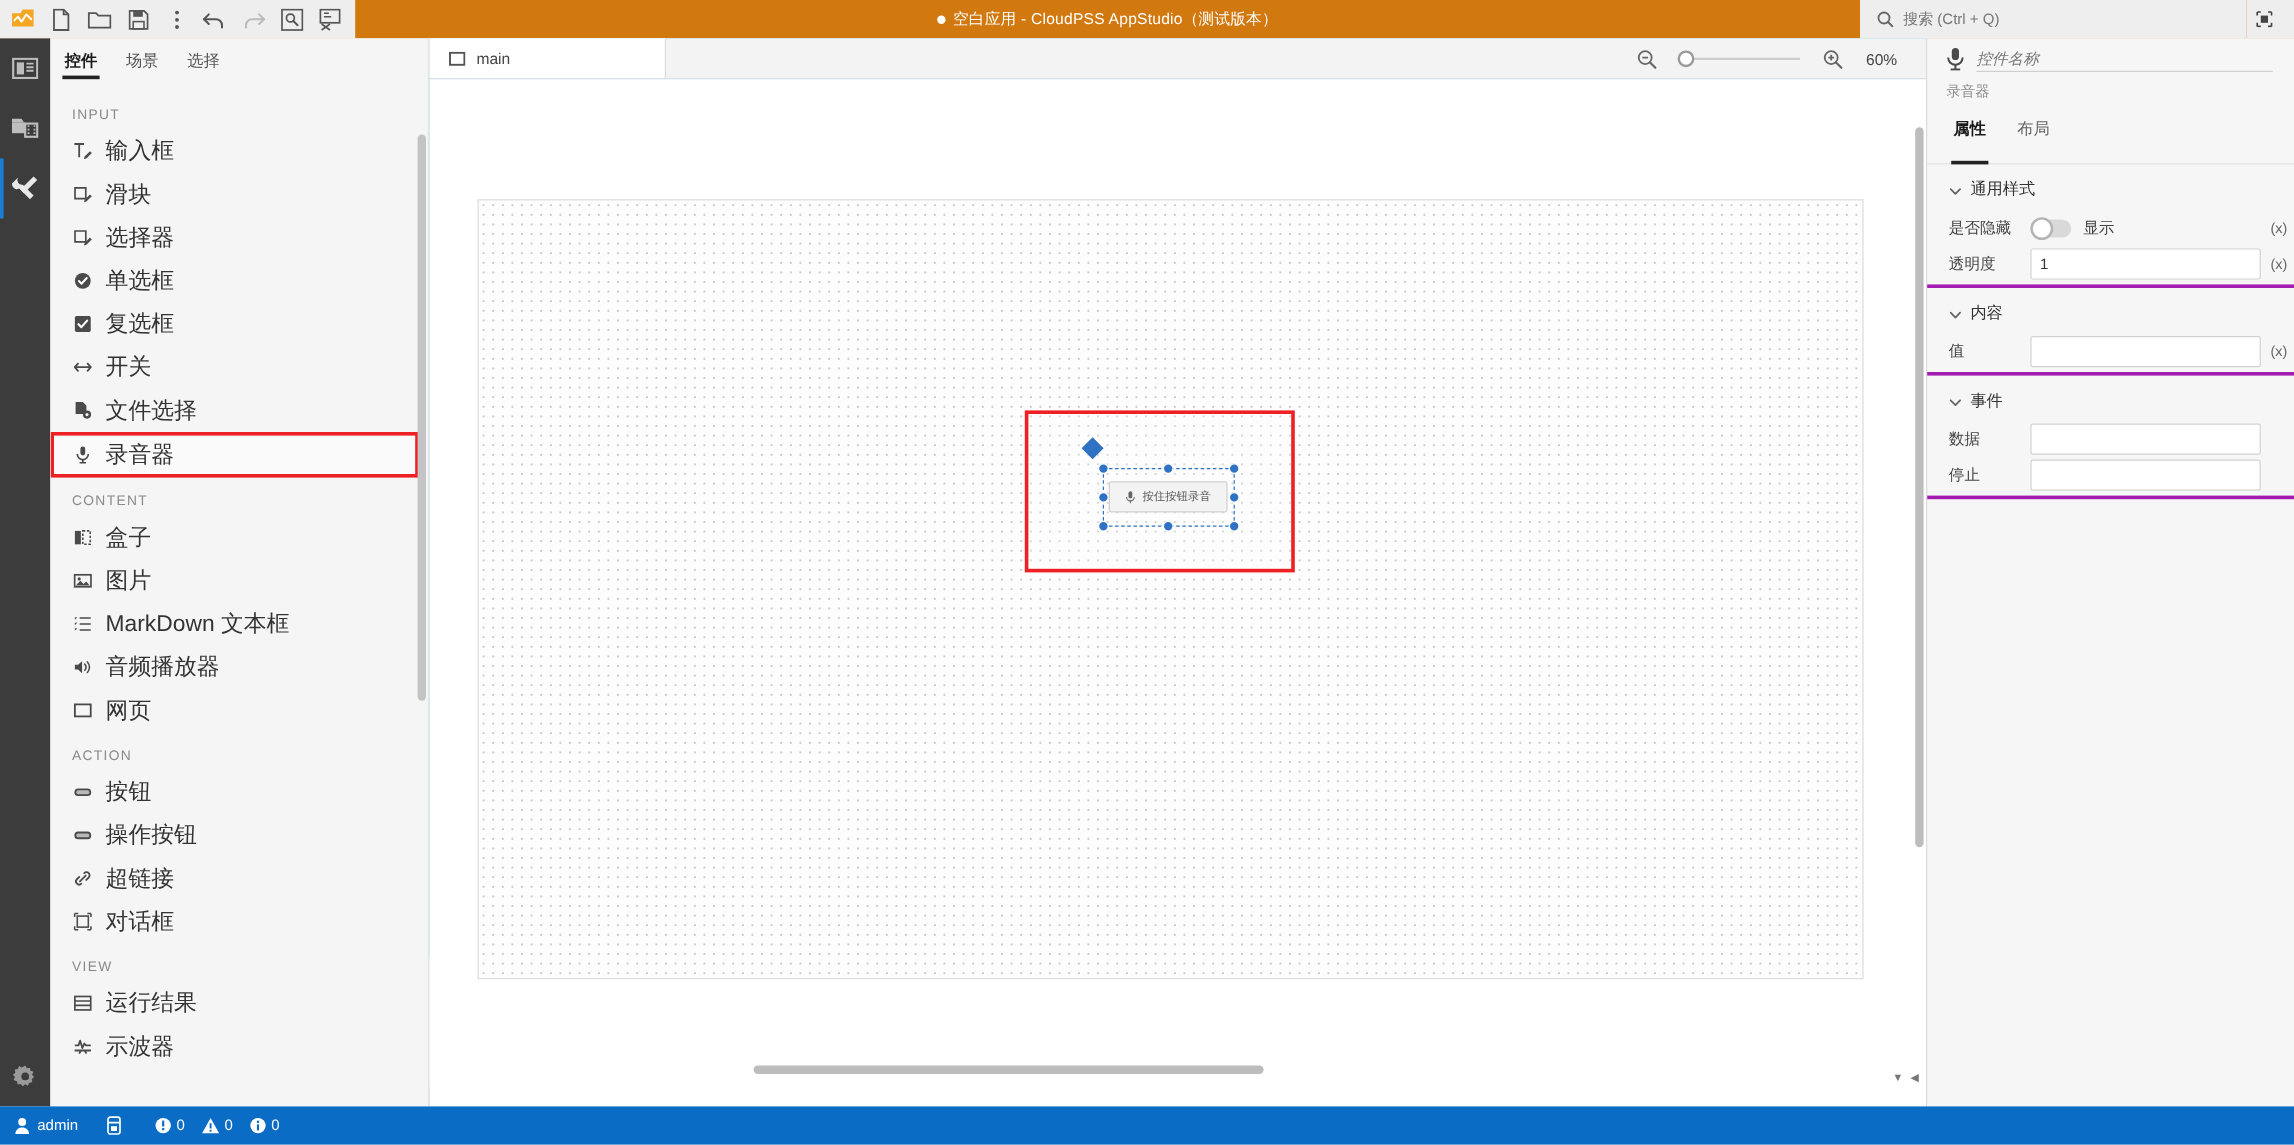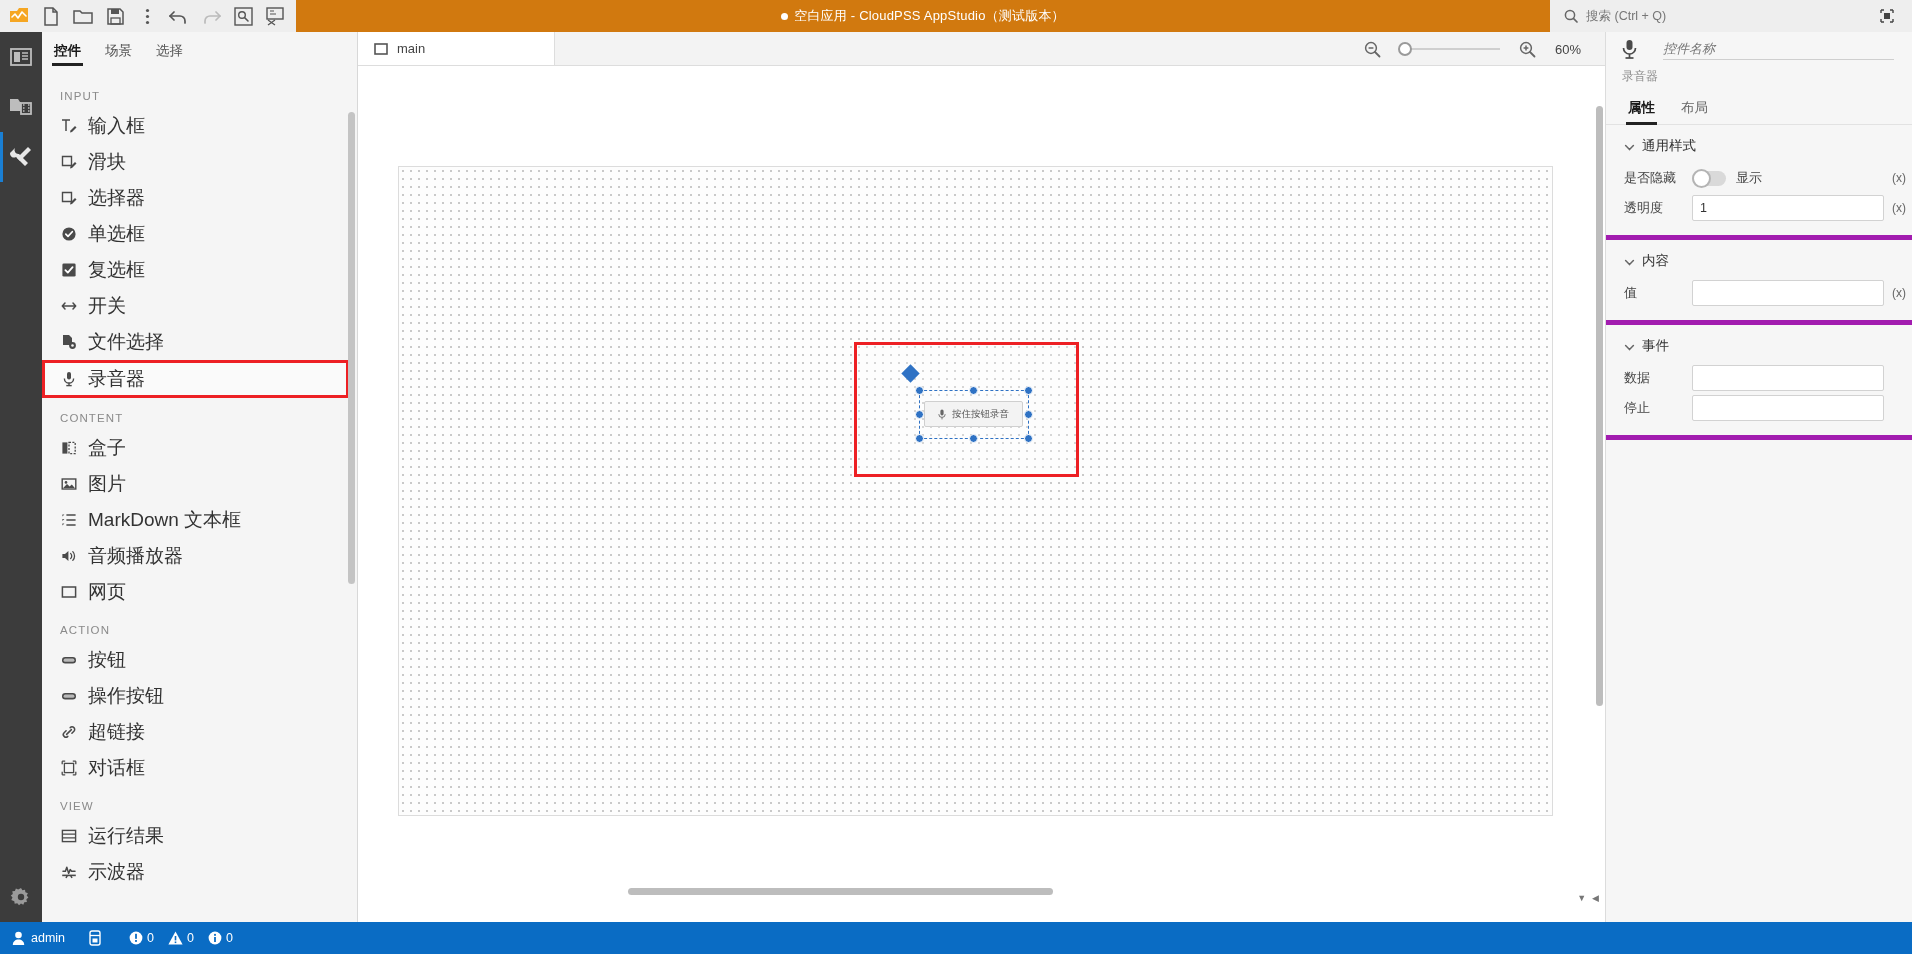--- a/index.html
+++ b/index.html
@@ -158,29 +158,28 @@
   
   .props {
     position: absolute; left: 1605px; top: 32px; width: 307px; height: 890px;
     background: #f6f6f6; border-left: 1px solid #dcdcdc;
   }
   .pr-head { height: 34px; display: flex; align-items: center; gap: 10px; padding: 0 18px 0 16px; }
   .pr-name-input {
     flex: 1; border: none; border-bottom: 1px solid #cfcfcf; background: transparent;
     font-size: 13px; font-style: italic; color: #9a9a9a; outline: none; padding: 3px 0;
     font-family: "Liberation Sans", sans-serif;
-    margin-left: 16px;
   }
   .pr-sub { font-size: 12px; color: #8c8c8c; padding: 2px 0 0 16px; }
   .pr-tabs { display: flex; gap: 26px; padding: 14px 0 0 22px; border-bottom: 1px solid #e2e2e2; }
-  .pr-tab { font-size: 13.5px; color: #666; padding-bottom: 7px; position: relative; cursor: pointer; }
+  .pr-tab { font-size: 13.5px; color: #666; padding-bottom: 19px; position: relative; cursor: pointer; }
   .pr-tab.active { color: #1a1a1a; font-weight: bold; }
   .pr-tab.active::after { content: ''; position: absolute; left: -2px; right: -2px; bottom: -1px; height: 3px; background: #222; }
 
-  .pr-section { border-bottom: 5px solid #a21caf; padding-bottom: 12px; }
+  .pr-section { border-bottom: 3px solid #a21caf; padding-bottom: 2px; }
   .pr-sec-head {
     display: flex; align-items: center; gap: 8px; padding: 12px 0 8px 18px;
     font-size: 13.5px; color: #333; cursor: pointer;
   }
   .chev { width: 10px; height: 10px; display: inline-block; }
   .pr-row { display: flex; align-items: center; min-height: 30px; padding: 2px 6px 2px 18px; }
   .pr-label { width: 68px; font-size: 13px; color: #444; flex: 0 0 68px; }
   .pr-field { flex: 1; display: flex; align-items: center; gap: 10px; }
   .pr-input {
     width: 100%; height: 26px; border: 1px solid #d2d2d2; background: #fff; border-radius: 2px;

